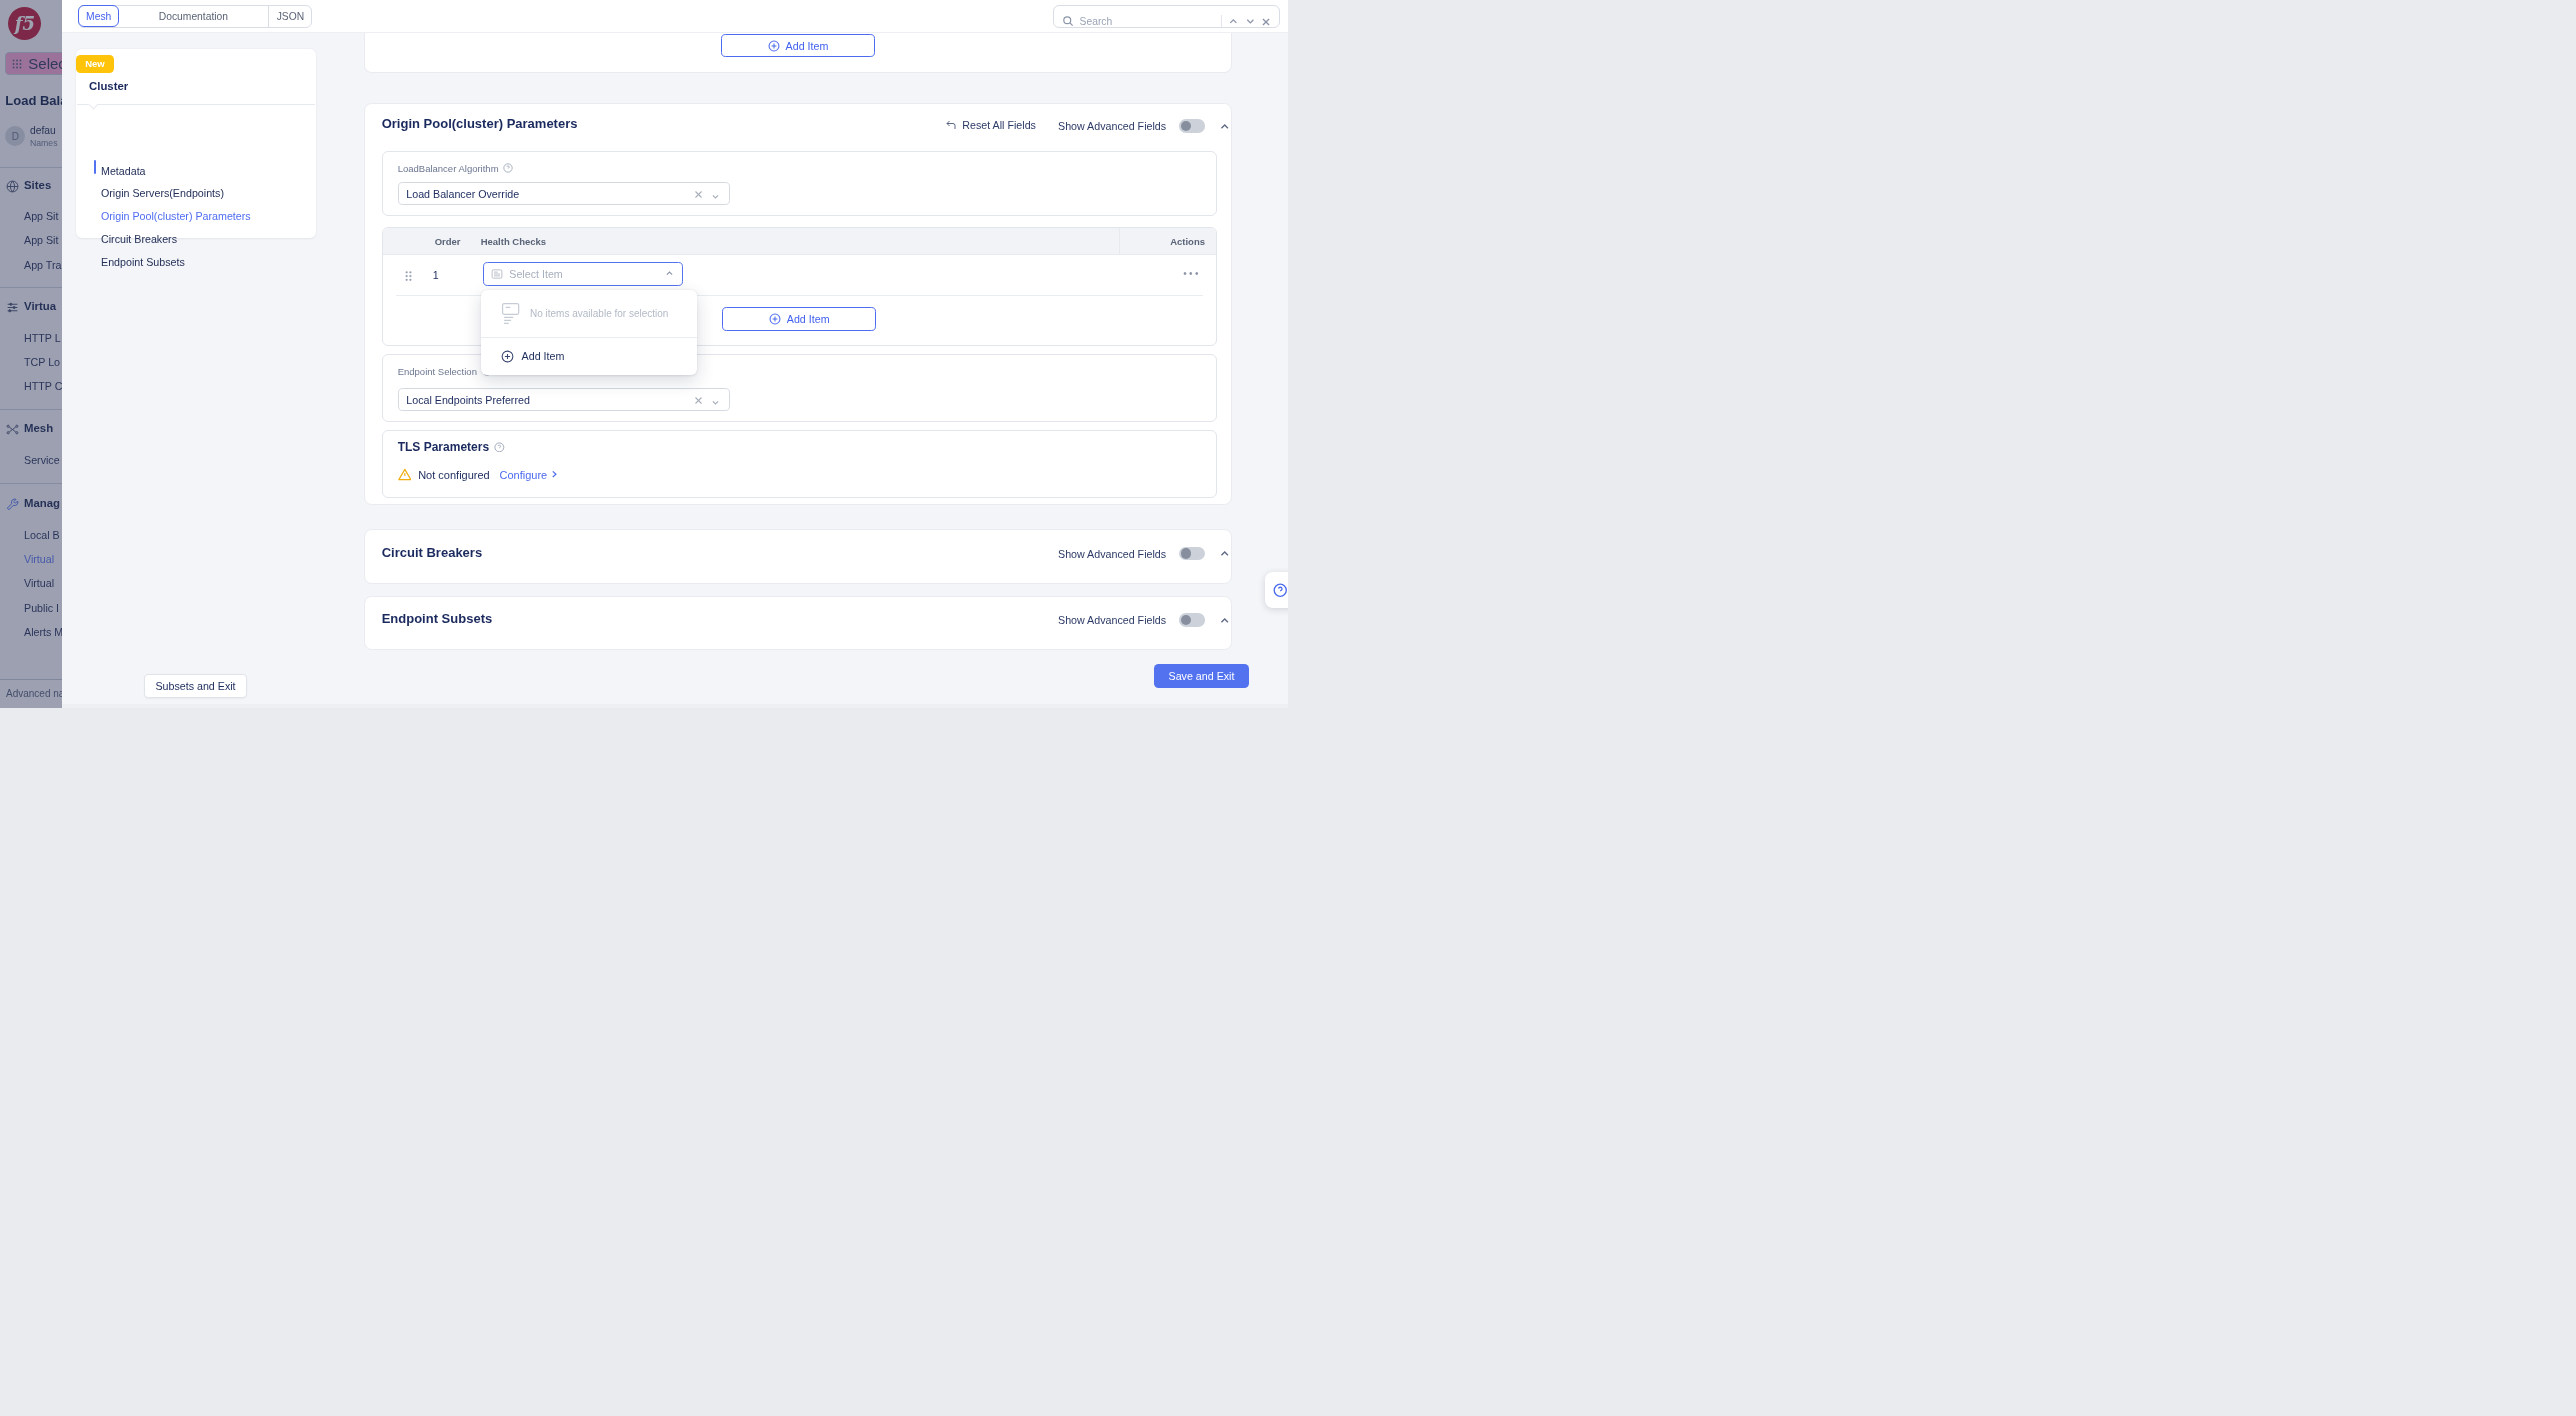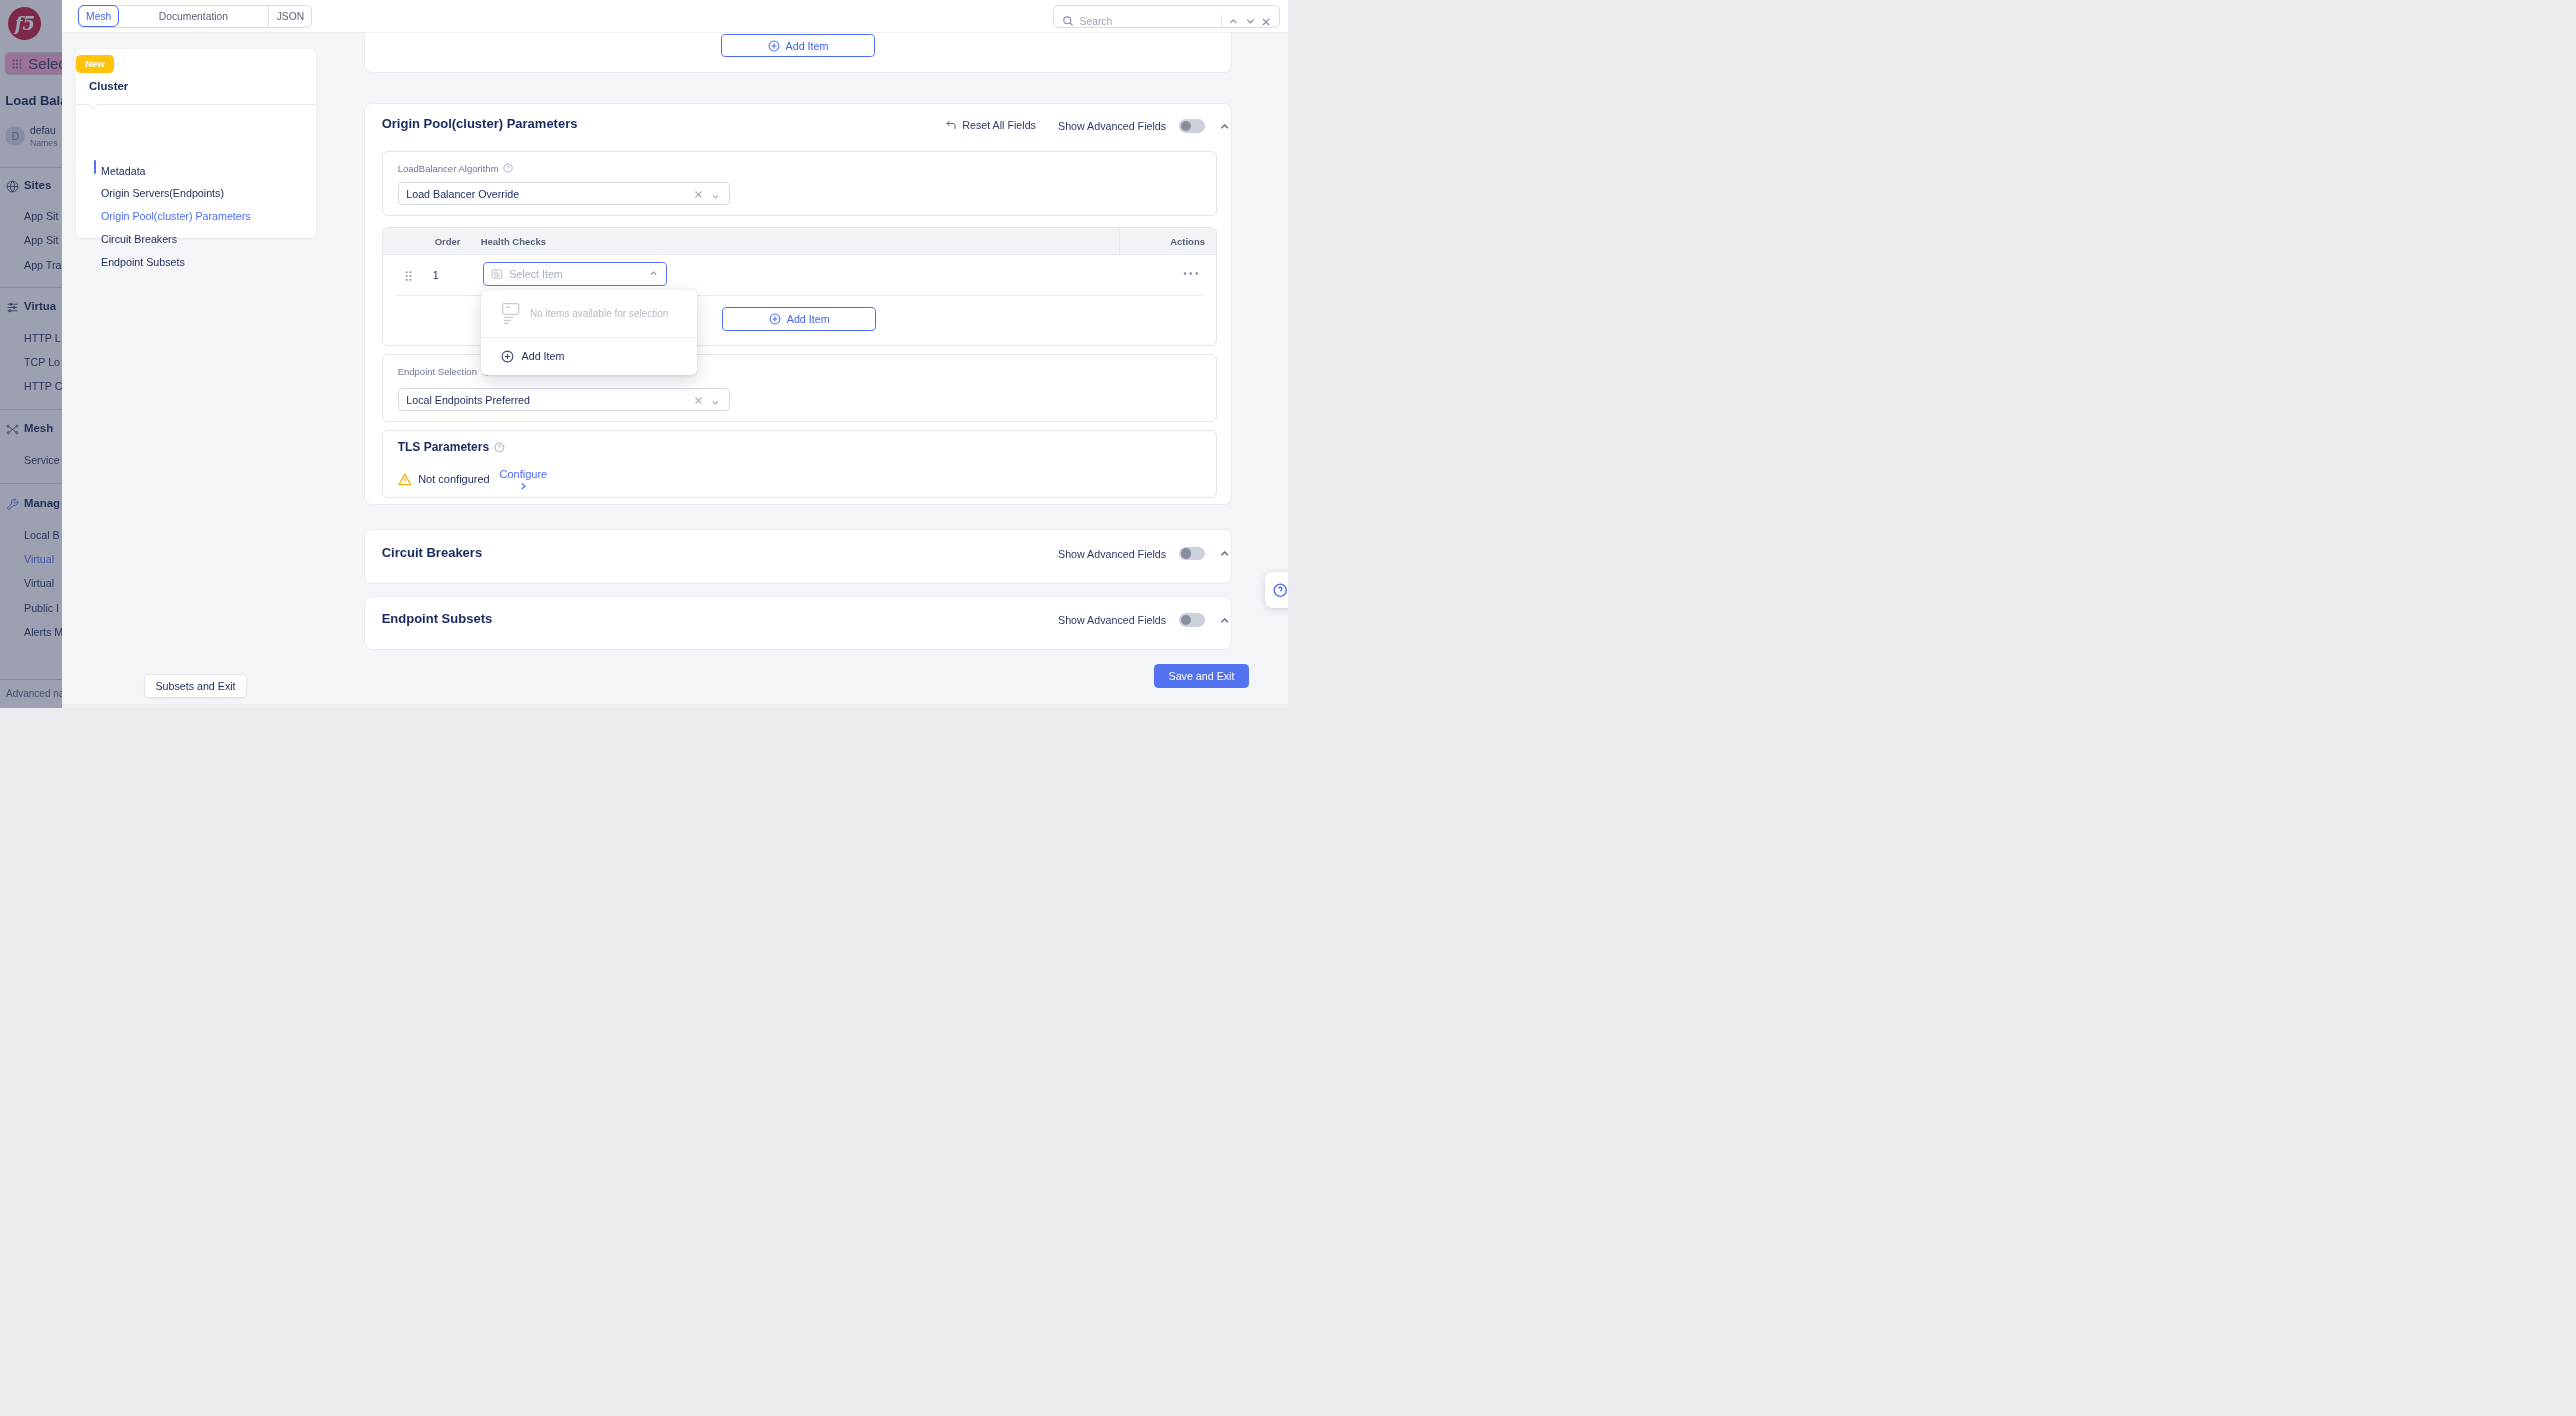--- a/index.html
+++ b/index.html
@@ -61,34 +61,34 @@
   .toggle .knob { position:absolute; left:1.5px; top:1.5px; width:10.7px; height:10.7px; border-radius:50%; background:#878f9f; }
   .collapse { position:absolute; color:#5f6a85; cursor:pointer; }
   .advlbl { position:absolute; font-size:10.7px; color:#2c3a66; }
   .resetrow { position:absolute; display:flex; align-items:center; gap:5.3px; font-size:10.7px; color:#2c3a66; cursor:pointer; }
   .addbtn { height:23.6px; width:154px; border:1.1px solid #4c6bf0; border-radius:4.6px; background:#fff; color:#4161ef; font-size:10.7px; display:flex; align-items:center; justify-content:center; gap:6px; cursor:pointer; font-family:inherit; }
 
   
   .thead { position:relative; height:27px; background:#f2f3f6; border-bottom:0.8px solid #e7eaef; border-radius:6px 6px 0 0; font-size:9.5px; font-weight:600; color:#5a6478; }
   .trow { position:relative; height:41px; }
   .rowdiv { position:absolute; left:13px; right:13px; bottom:0; height:0.8px; background:#e9ecf1; }
-  .selitem { position:absolute; left:100px; top:6.8px; width:184px; height:24px; border:1.1px solid #5272f0; border-radius:4.6px; background:#fff; display:flex; align-items:center; gap:6px; padding:0 7.6px; }
+  .selitem { position:absolute; left:100px; top:6.8px; width:200px; height:24px; border:1.1px solid #5272f0; border-radius:4.6px; background:#fff; display:flex; align-items:center; gap:6px; padding:0 7.6px; }
   .selitem .ph { flex:1; font-size:10.7px; color:#a8afbe; }
   .dots3 { position:absolute; right:15px; top:13px; color:#8d95a8; font-size:10px; letter-spacing:2.3px; cursor:pointer; }
 
   
   .dropdown { position:absolute; left:116px; top:186px; width:216px; background:#fff; border-radius:6px; box-shadow:0 6px 18px rgba(20,30,60,.16), 0 0.8px 2.3px rgba(20,30,60,.1); z-index:60; overflow:hidden; }
   .dd-empty { height:47px; display:flex; align-items:center; gap:9px; padding-left:20px; }
   .dd-empty span { font-size:10px; color:#b3bac6; }
   .dd-div { height:0.8px; background:#e9ecf1; }
   .dd-add { height:37px; display:flex; align-items:center; gap:7.6px; padding-left:20px; font-size:10.7px; color:#1d2c5c; cursor:pointer; }
 
   
   .statusrow { position:absolute; left:15px; top:37px; display:flex; align-items:center; gap:6.8px; font-size:11px; color:#1c2b5e; }
-  .cfg { color:#4c6bf0; cursor:pointer; display:flex; align-items:center; gap:2.3px; margin-left:3px;flex-direction:column; }
+  .cfg { color:#4c6bf0; cursor:pointer; display:flex; align-items:center; gap:2.3px; margin-left:3px; }
 
   
   .btn-cancel { position:absolute; left:144px; top:674px; width:103px; height:23.6px; background:#fff; border:0.8px solid #e0e4ea; border-radius:4.6px; font-size:10.7px; color:#1c2b5e; box-shadow:0 0.8px 1.5px rgba(20,30,60,.05); cursor:pointer; font-family:inherit; }
   .btn-save { position:absolute; left:1154px; top:664px; width:95px; height:24px; background:#5272f0; border:none; border-radius:4.6px; font-size:10.7px; color:#fff; cursor:pointer; font-family:inherit; }
   .bottomstrip { position:absolute; left:0; top:704px; width:1288px; height:4.6px; background:#edeff3; }
 
   .helpfab { position:absolute; left:1265px; top:572px; width:33px; height:36px; background:#fff; border-radius:7.6px; box-shadow:0 1.5px 7.6px rgba(20,30,60,.15); z-index:30; display:flex; align-items:center; padding-left:8.4px; cursor:pointer; }
 </style>
 </head>
 <body>

